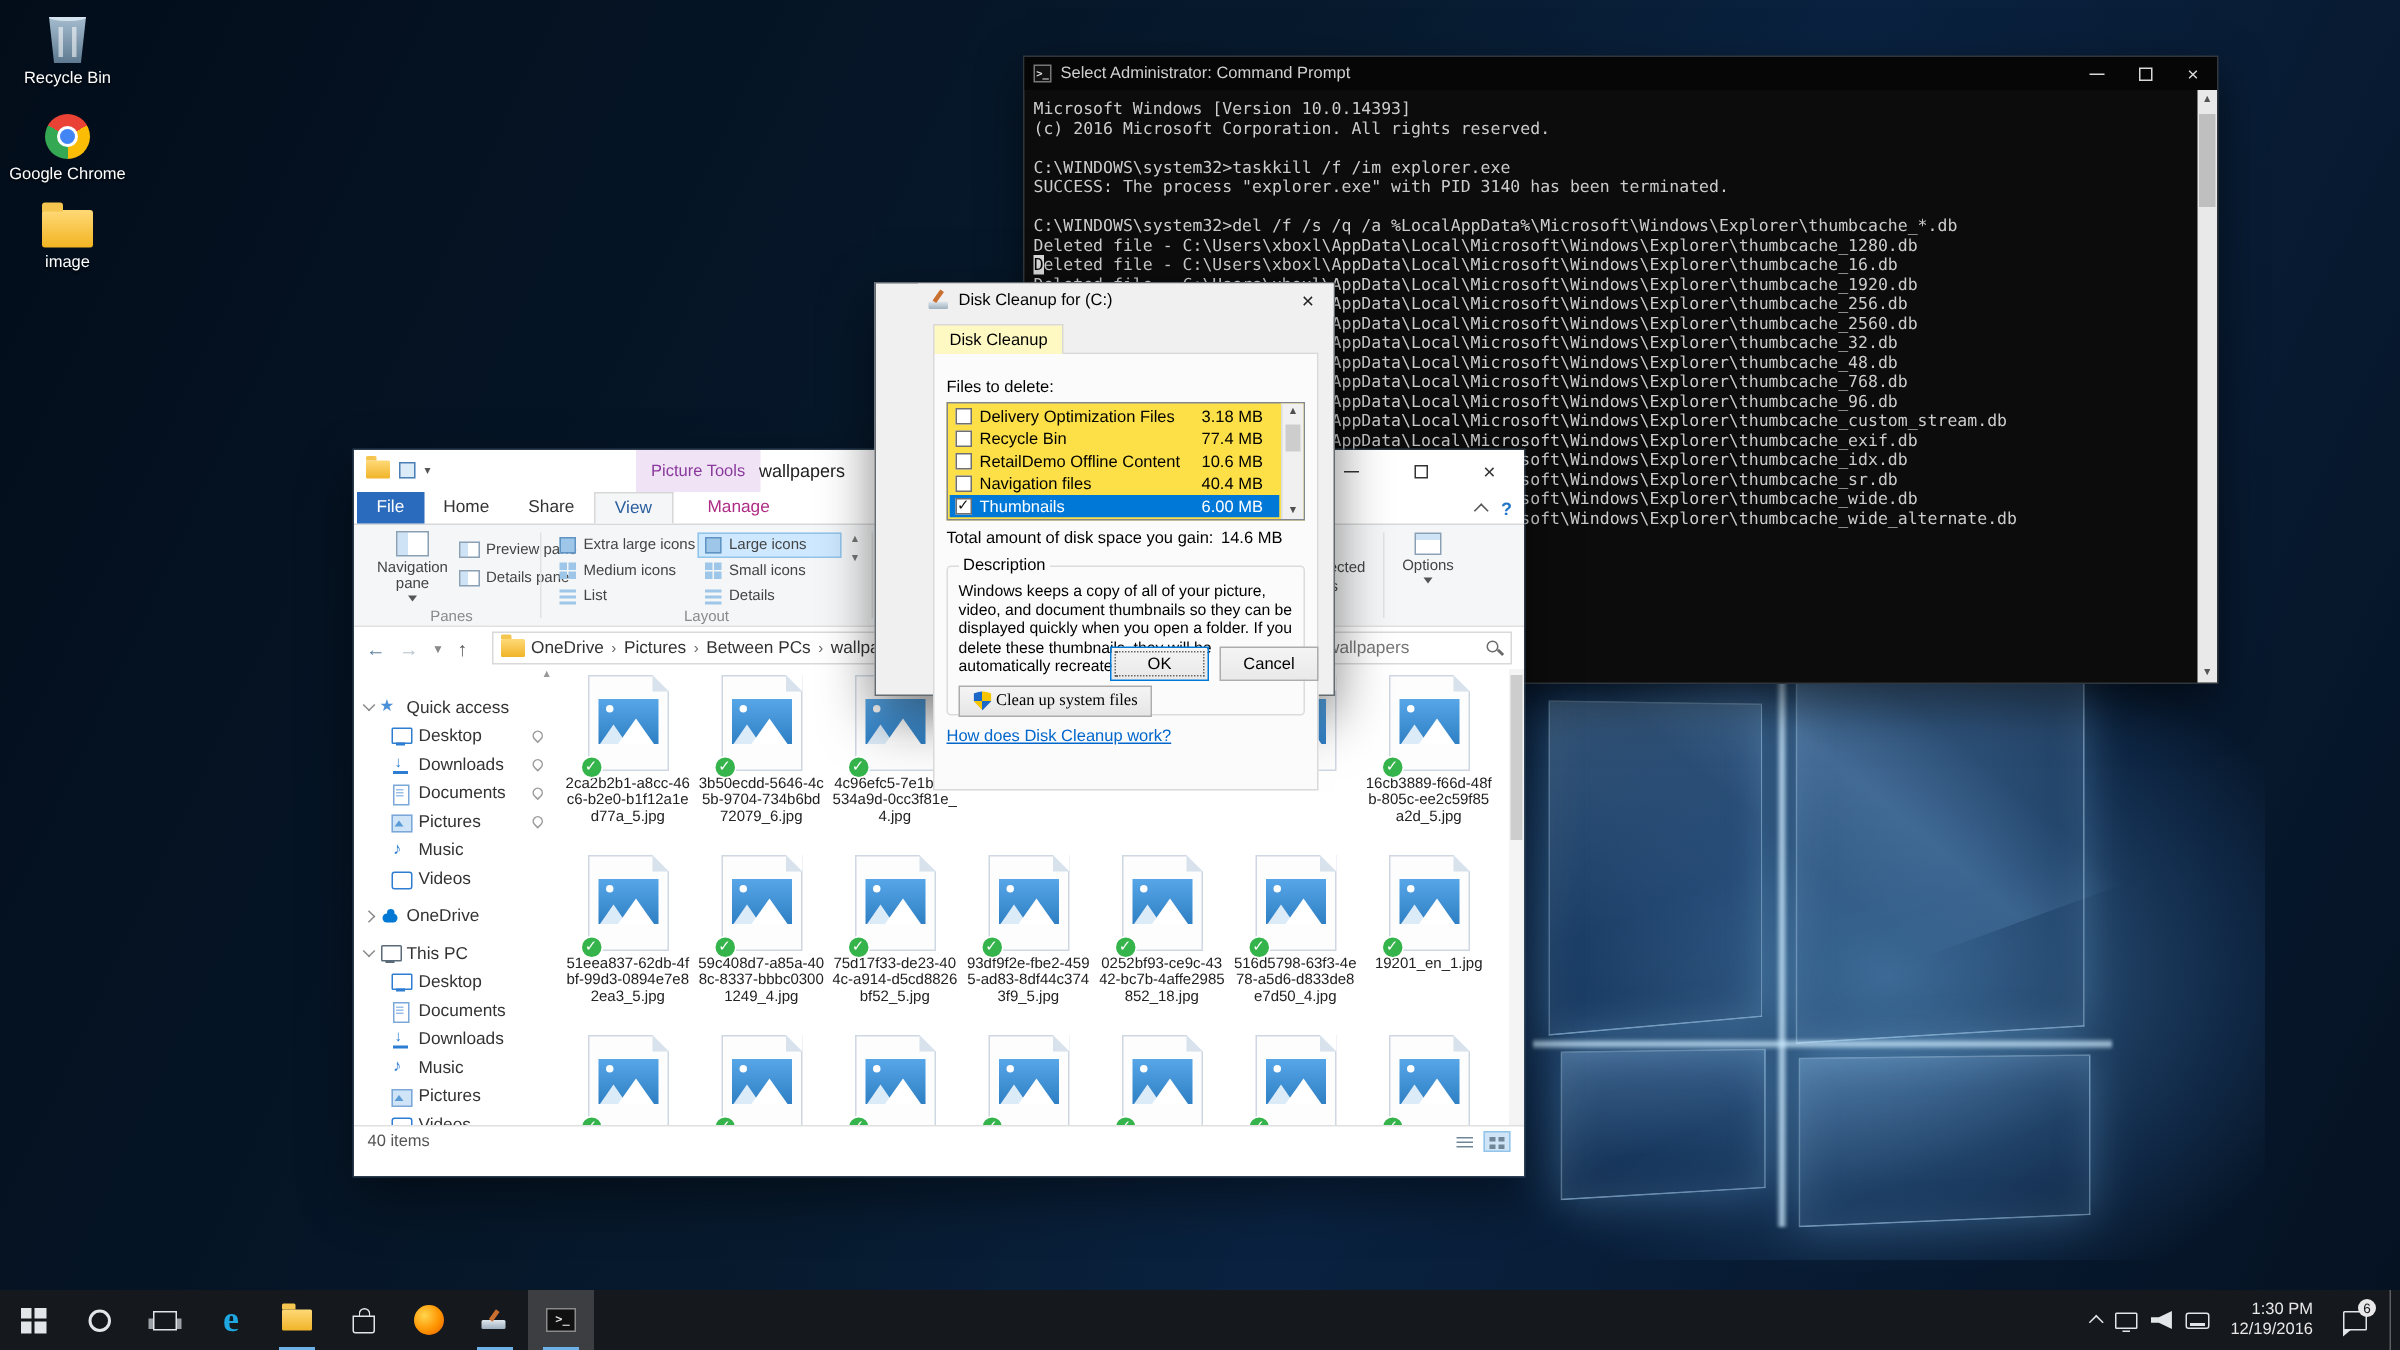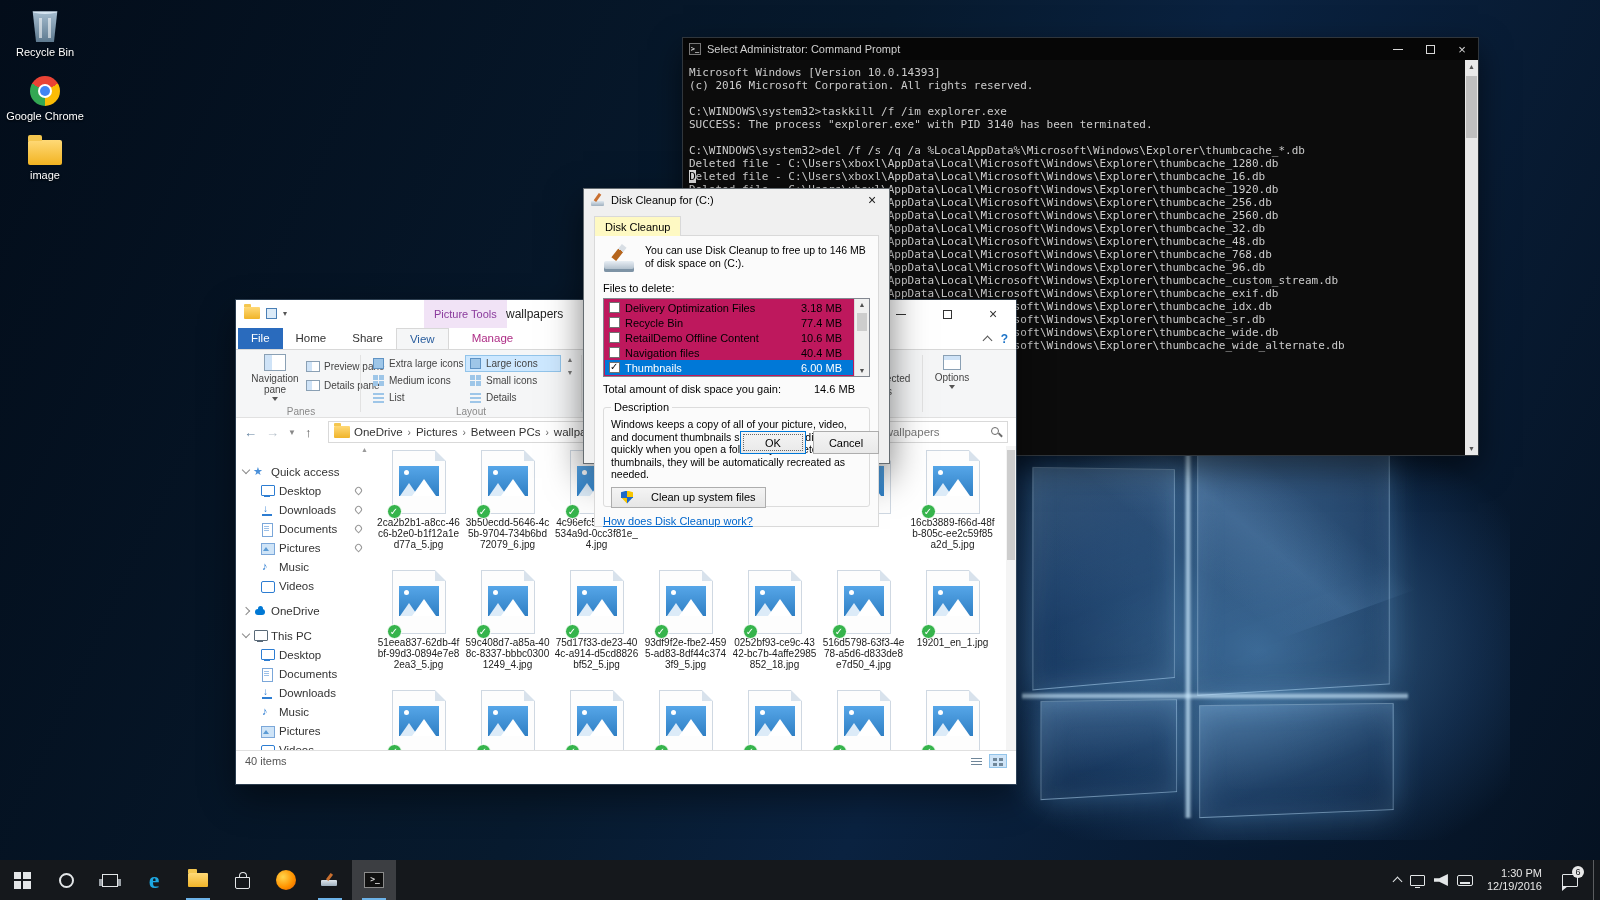--- a/index.html
+++ b/index.html
@@ -165,53 +165,53 @@
   .main-scroll::before { content:""; position:absolute; left:1px; right:1px; top:4px; height:110px; background:#cdcdcd; }
   .ex-status { position:absolute; left:0; bottom:14px; right:0; height:20px; background:#fff; border-top:1px solid #e0e0e0; display:flex; align-items:center; padding:0 9px; font-size:11px; color:#555; }
   .view-toggles { margin-left:auto; display:flex; gap:4px; }
   .vt { width:18px; height:14px; border:1px solid transparent; position:relative; }
   .vt.active { background:#cfe4f7; border-color:#92c4ea; }
   .vt-list::before { content:""; position:absolute; left:3px; top:3px; width:11px; height:1.5px; background:#6f8699; box-shadow:0 3px #6f8699, 0 6px #6f8699; }
   .vt-thumb::before { content:""; position:absolute; left:3px; top:3px; width:4px; height:3px; background:#6f8699; box-shadow:6px 0 #6f8699, 0 5px #6f8699, 6px 5px #6f8699; }
 
   
   .dlg { position:absolute; left:583px; top:188px; width:307px; height:276px; z-index:4; background:#f0f0f0;
-    border:1px solid #646b70; box-shadow:0 14px 34px rgba(0,0,0,.5); font-size:11px; color:#000; }
+    border:1px solid #646b70; box-shadow:0 14px 34px rgba(0,0,0,.5); font-size:11px; color:#000;padding-left:28px; }
   .dlg-title { height:22px; display:flex; align-items:center; gap:6px; padding-left:7px; background:#f0f0f0; font-size:11px; }
   .dlg-ico { width:14px; height:14px; position:relative; flex:none; }
   .dlg-ico::before { content:""; position:absolute; left:0; bottom:1px; width:13px; height:5px; background:linear-gradient(#dfe7ee,#9fb0bf); border-radius:1px; }
   .dlg-ico::after { content:""; position:absolute; left:5px; top:0; width:3px; height:9px; background:#c96f2f; transform:rotate(35deg); }
   .dlg-close { margin-left:auto; width:34px; height:21px; text-align:center; line-height:20px; font-size:14px; color:#222; }
   .tab-strip { padding:4px 0 0 10px; position:relative; z-index:1; }
   .dtab { display:inline-block; background:#fef9c3; border:1px solid #d9d9d9; border-bottom:none; padding:4px 10px 3px; position:relative; top:1px; }
   .tab-page { margin:0 10px; background:#fbfbfb; border:1px solid #d9d9d9; height:292px; padding:8px; position:relative; }
   .intro { display:flex; gap:8px; }
   .dc-big { width:34px; height:30px; position:relative; flex:none; }
   .dc-big::before { content:""; position:absolute; left:1px; bottom:2px; width:30px; height:11px; background:linear-gradient(#e8eef4,#9fb0bf); border-radius:2px; box-shadow:inset 0 -3px 0 #7e93a5; }
   .dc-big::after { content:""; position:absolute; left:13px; top:0; width:6px; height:17px; background:linear-gradient(#d8dee4 0 6px, #b5651d 6px); transform:rotate(38deg); }
   .intro p { font-size:10.5px; line-height:13px; }
   .ftd-label { margin:8px 0 4px; }
-  .dlist { position:relative; border:1px solid #828790; background:#be185d; height:79px; }
+  .dlist { position:relative; border:1px solid #828790; background:#fde047; height:79px; }
   .dlist-rows { position:absolute; left:1px; top:1px; right:16px; bottom:1px; overflow:hidden; }
   .drow { height:15px; display:flex; align-items:center; padding:0 2px; }
   .cb { width:11px; height:11px; border:1px solid #707070; background:#fff; margin:0 5px 0 2px; position:relative; flex:none; font-style:normal; }
   .drow.checked .cb::after { content:"✓"; position:absolute; left:0; top:-2px; font-size:10px; color:#111; }
   .dn { flex:1; white-space:nowrap; overflow:hidden; }
   .ds { width:50px; flex:none; }
   .drow.selected { background:#0078d7; color:#fff; }
   .dlist-sb { position:absolute; right:0; top:0; bottom:0; width:15px; background:#f0f0f0; border-left:1px solid #dcdcdc; font-size:7px; color:#505050; text-align:center; }
   .dlist-sb .up { position:absolute; top:2px; left:0; right:0; }
   .dlist-sb .dnn { position:absolute; bottom:2px; left:0; right:0; }
   .dlist-sb .th { position:absolute; top:14px; left:2px; right:2px; height:18px; background:#cdcdcd; }
   .total { display:flex; margin-top:6px; }
   .total b { margin-left:auto; width:56px; font-weight:400; }
   .desc { margin-top:6px; border:1px solid #dcdcdc; border-radius:3px; padding:4px 7px 6px; height:106px; }
   .desc legend { padding:0 3px; font-size:11px; }
   .desc p { font-size:10.5px; line-height:12.5px; margin:1px 0 6px; }
-  .sysbtn { display:inline-flex; align-items:center; gap:18px; border:1px solid #adadad; background:linear-gradient(#f4f4f4,#e6e6e6); padding:3px 9px; font-size:11px; font-family:Liberation Sans, sans-serif; cursor:pointer; }
+  .sysbtn { display:inline-flex; align-items:center; gap:3px; border:1px solid #adadad; background:linear-gradient(#f4f4f4,#e6e6e6); padding:3px 9px; font-size:11px; font-family:Liberation Serif, serif; cursor:pointer; }
   .shield { width:12px; height:13px; clip-path:polygon(50% 0,100% 14%,100% 52%,50% 100%,0 52%,0 14%);
     background:conic-gradient(#f7c500 0 25%, #1c68c8 0 50%, #f7c500 0 75%, #1c68c8 0 100%); font-style:normal; }
   .dlink { display:inline-block; margin-top:8px; color:#0066cc; text-decoration:underline; cursor:pointer; }
   .dlg-actions { position:absolute; right:10px; bottom:9px; display:flex; gap:7px; }
   .btn { width:66px; height:23px; border:1px solid #adadad; background:linear-gradient(#f4f4f4,#e9e9e9); font-size:11px; font-family:inherit; cursor:pointer; }
   .btn.ok { border:1px solid #0078d7; outline:1px dotted #666; outline-offset:-4px; }
 
   
   .taskbar { position:absolute; left:0; right:0; bottom:0; height:40px; background:#15181c; z-index:10; display:flex; }
   .tb-left { display:flex; }
@@ -789,24 +789,20 @@
   <section class="dlg">
     <div class="dlg-title">
       <i class="dlg-ico"></i>
       <span>Disk Cleanup for (C:)</span>
       <span class="dlg-close">×</span>
     </div>
     <div class="tab-strip">
       <span class="dtab">Disk Cleanup</span>
     </div>
     <div class="tab-page">
-      <div class="intro">
-        <i class="dc-big"></i>
-        <p>You can use Disk Cleanup to free up to 146 MB of disk space on (C:).</p>
-      </div>
       <div class="ftd-label">Files to delete:</div>
       <div class="dlist">
         <div class="dlist-rows">
             <div class="drow">
             <i class="cb"></i>
             <span class="dn">Delivery Optimization Files</span>
             <span class="ds">3.18 MB</span>
           </div>
             <div class="drow">
             <i class="cb"></i>

